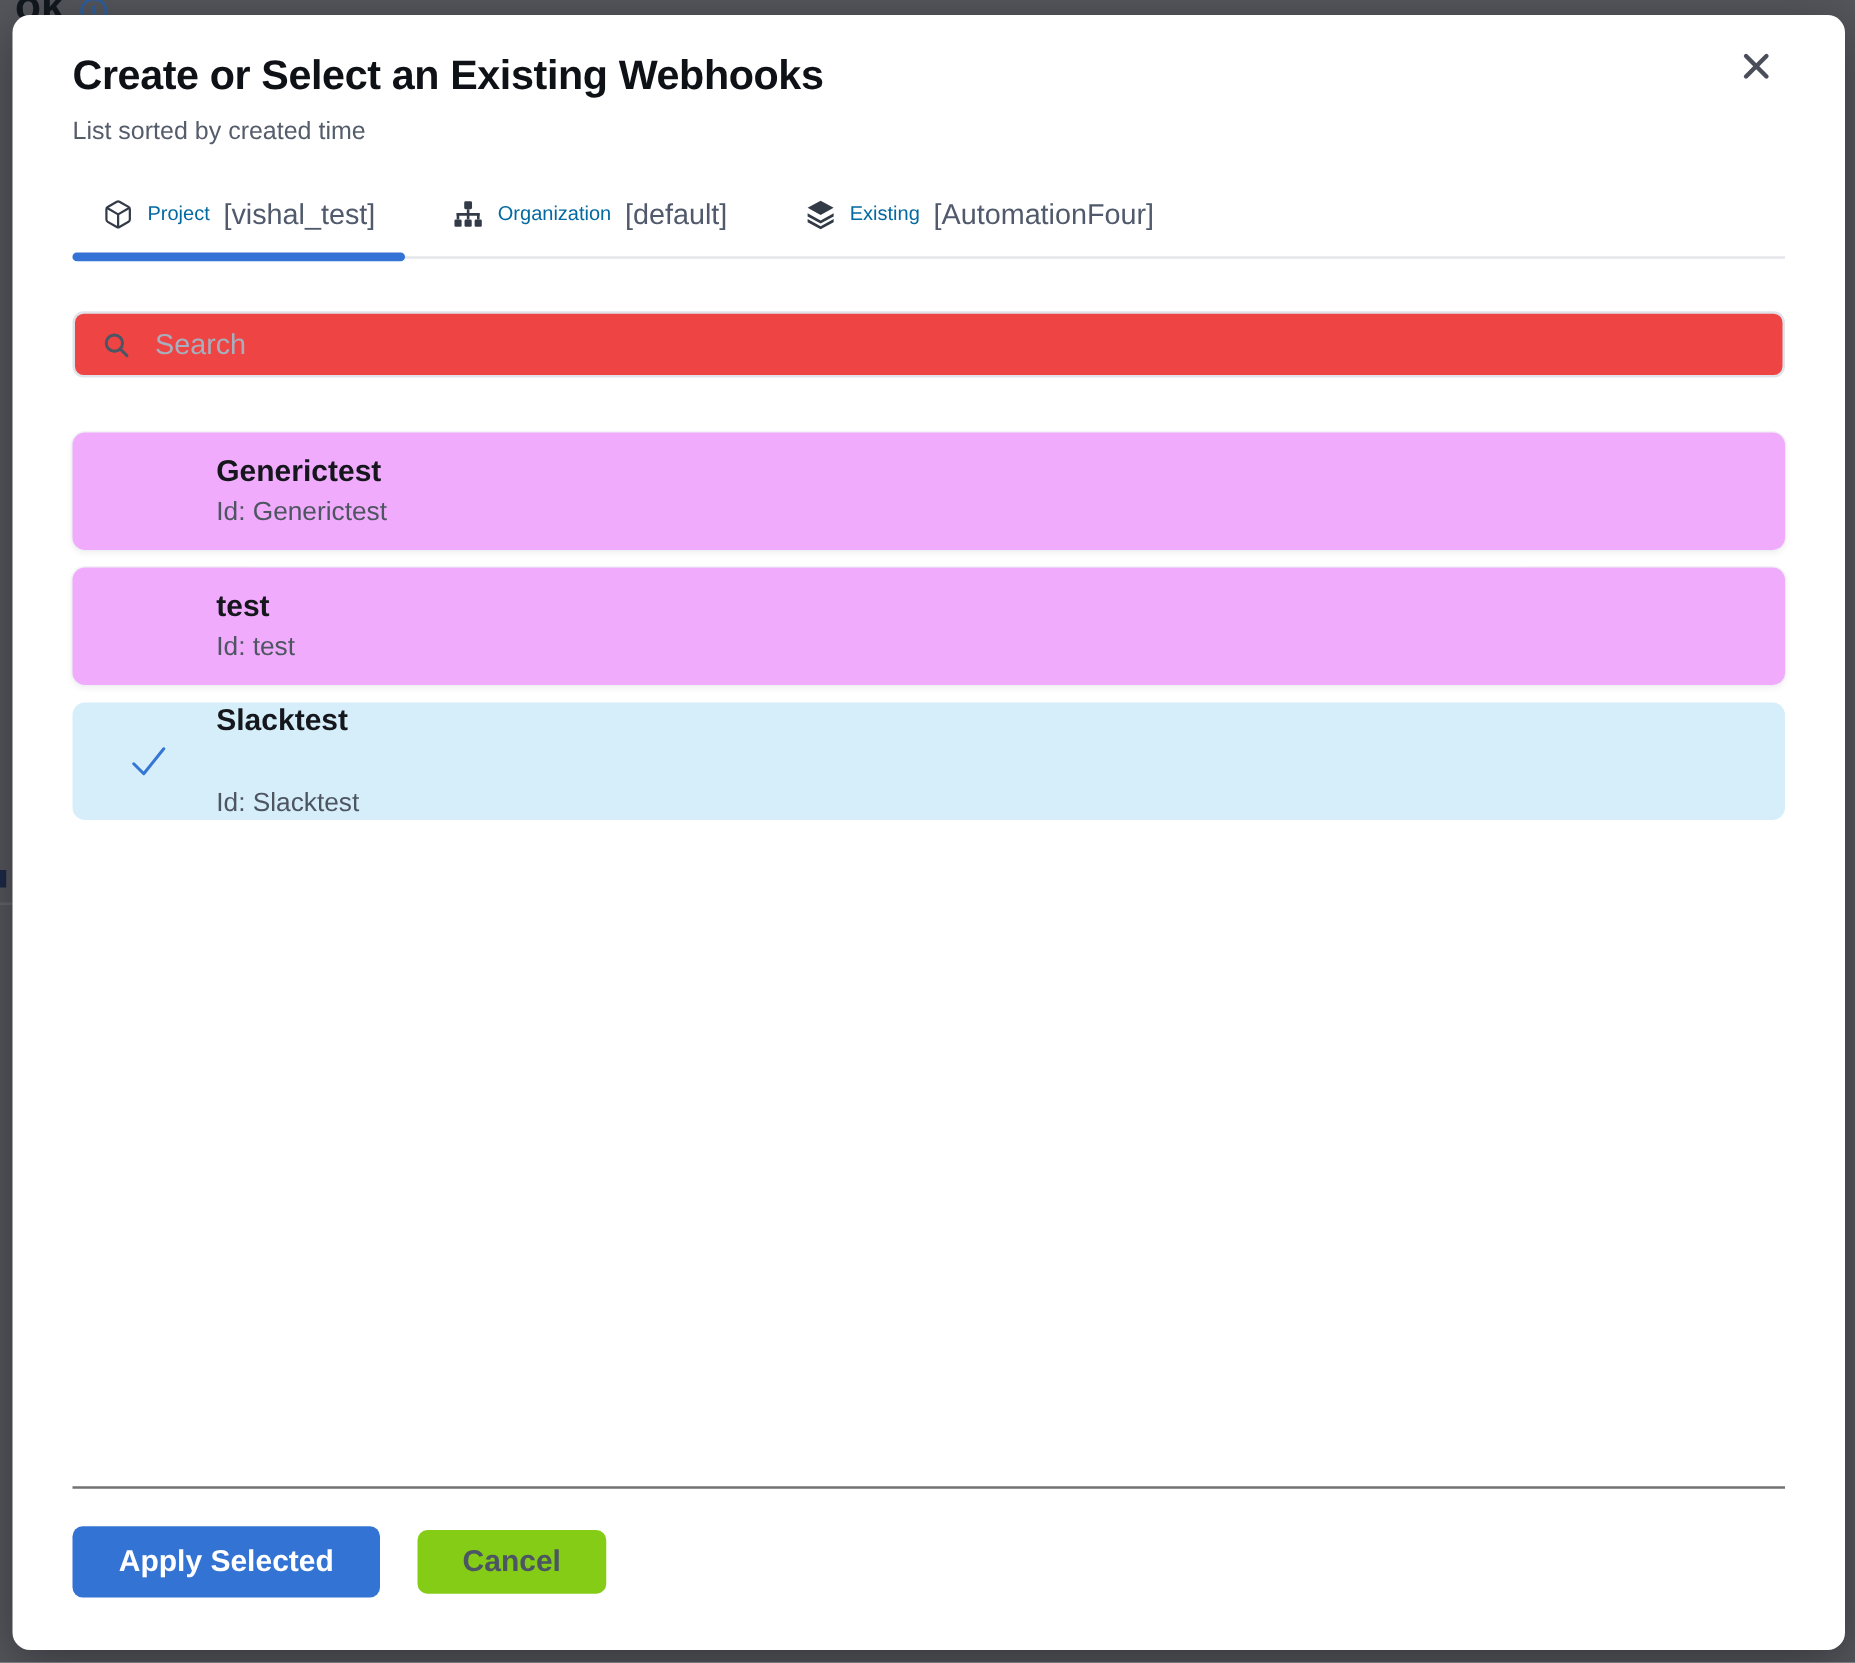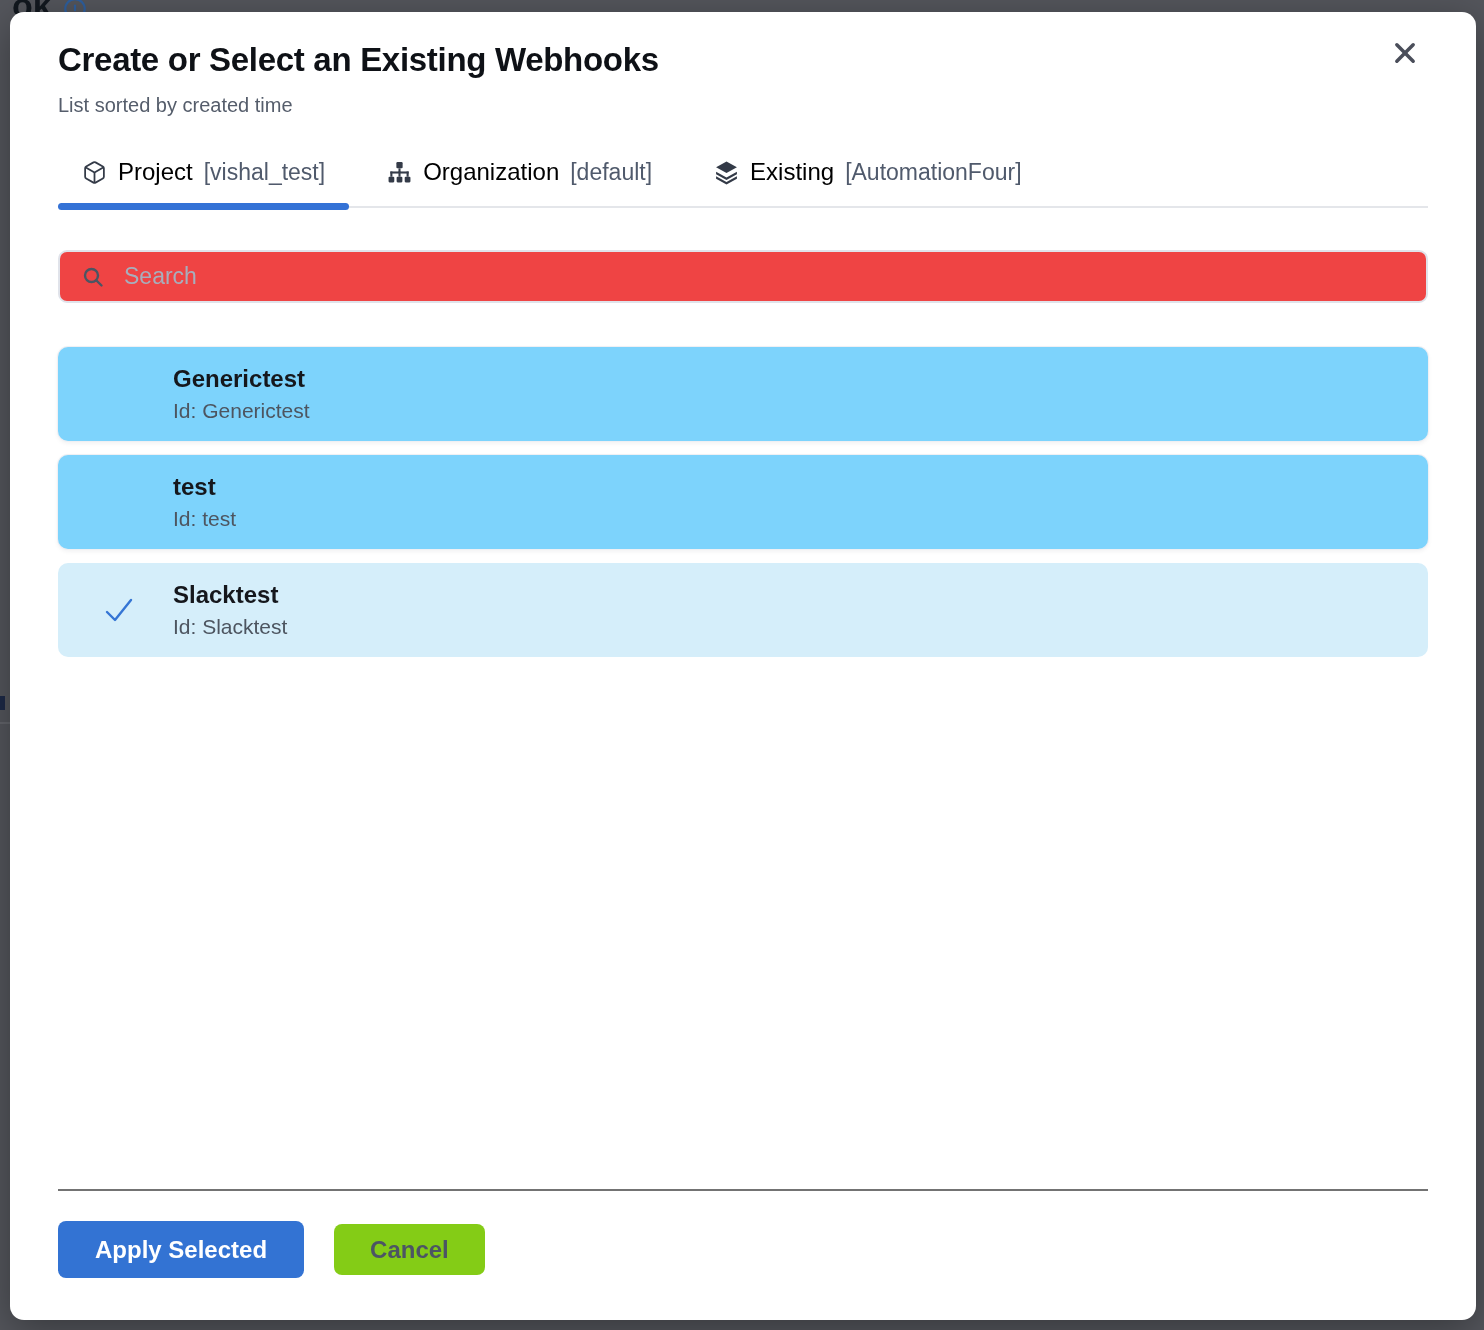--- a/index.html
+++ b/index.html
@@ -62,21 +62,21 @@
     border-bottom: 2px solid #e4e6ea;
   }
   .tab {
     position: relative;
     display: inline-flex; align-items: center; gap: 11px;
     padding: 2px 24px 20px 24px;
     margin-right: 14px;
     cursor: pointer;
   }
   .tab-icon { width: 25px; height: 25px; flex: 0 0 auto; color: #343b48; }
-  .tab-label { font-size: 24px; color: #000000; }
+  .tab-label { font-size: 16px; color: #0369a1; }
   .tab-context { font-size: 23px; color: #505a6c; }
   .tab.active .tab-underline {
     position: absolute; left: 0; right: 0; bottom: -4px;
     height: 7px; border-radius: 4px;
     background: #3472d6;
   }
 
   
   .search-box {
     margin-top: 42px;
@@ -98,27 +98,28 @@
 
   
   .list { margin-top: 44px; }
   .list-item {
     position: relative;
     height: 94px;
     border-radius: 10px;
     margin-bottom: 14px;
     padding-left: 115px;
     display: flex; flex-direction: column; justify-content: center;
-    background: #7dd3fc;
+    background: #f0abfc;
     box-shadow: 0 0 0 1px #eff0f4, 0 2px 5px rgba(22,27,38,.07);
     cursor: pointer;
   }
   .list-item.selected {
     background: #d5eefa;
     box-shadow: none;
+    justify-content: space-between;
   }
   .item-title { font-size: 24px; font-weight: 700; color: #15171c; line-height: 30px; }
   .item-id { font-size: 21px; color: #4d5560; margin-top: 4px; line-height: 26px; }
   .item-check {
     position: absolute; left: 44px; top: 50%;
     width: 34px; height: 34px; margin-top: -17px;
     display: none;
   }
   .list-item.selected .item-check { display: block; }
 

